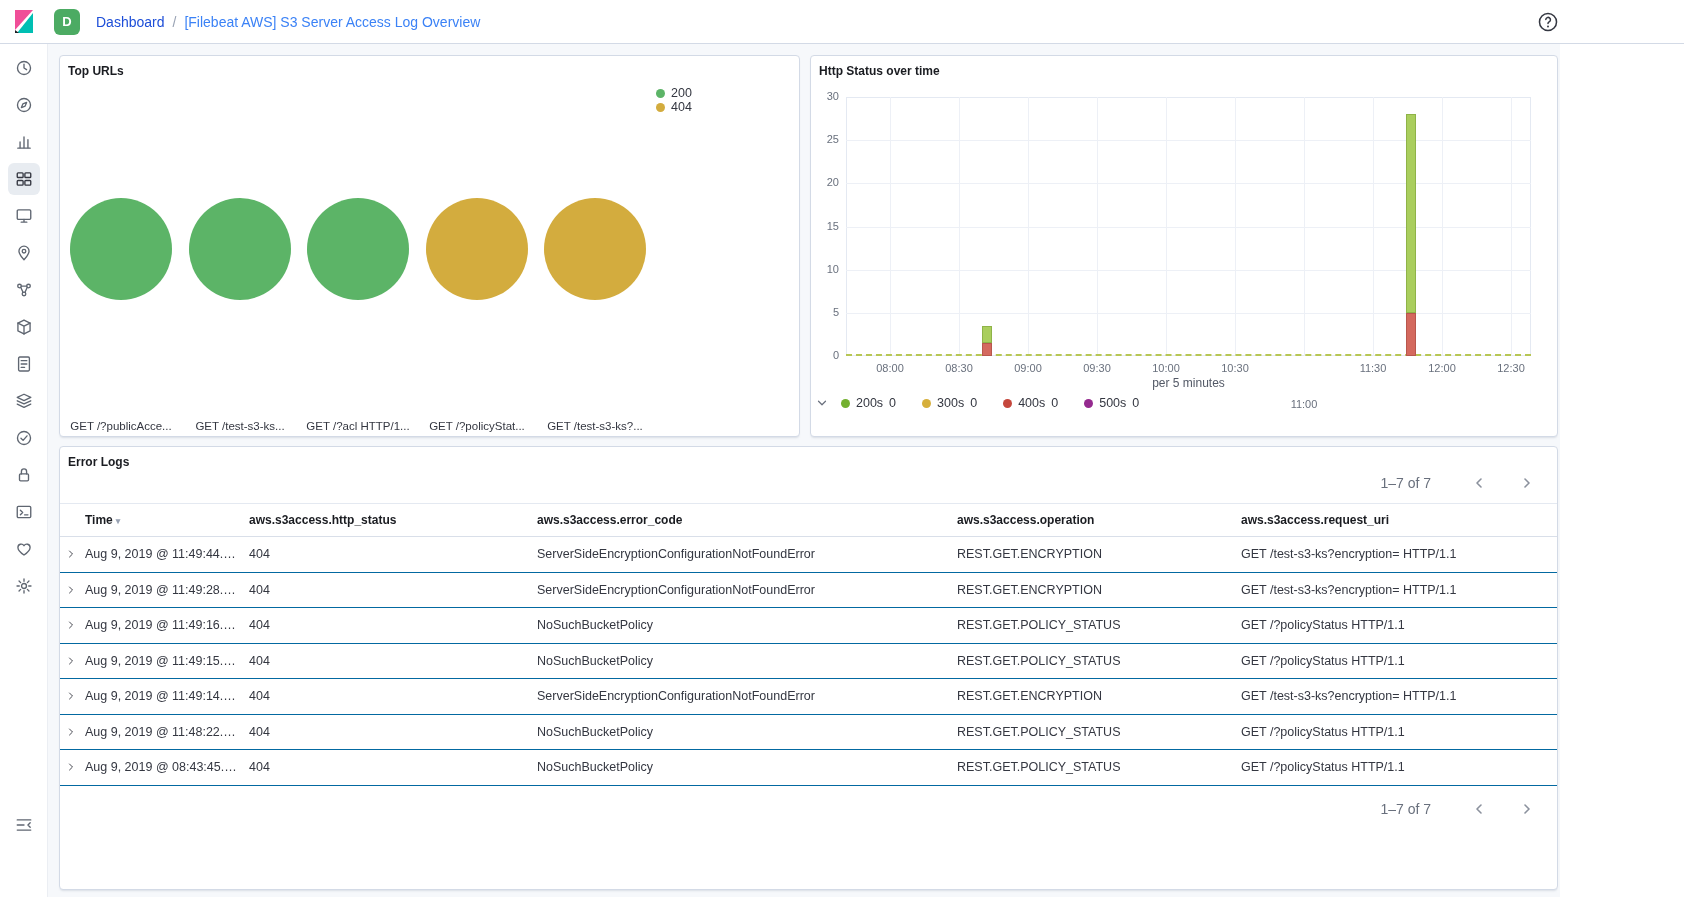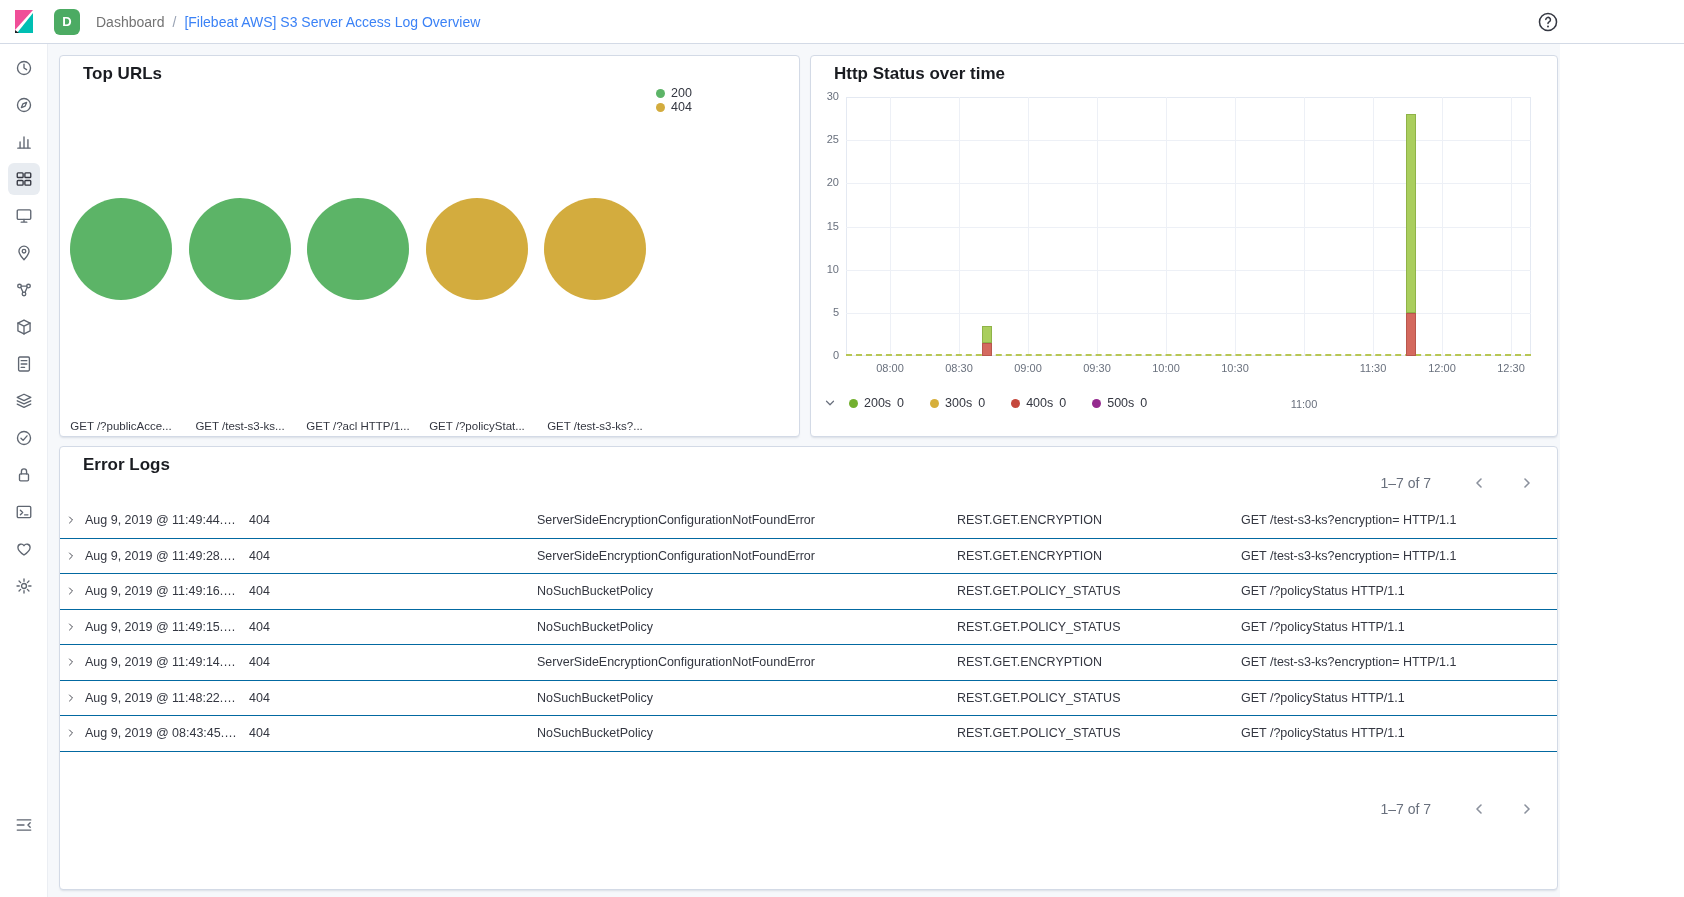--- a/index.html
+++ b/index.html
@@ -17,21 +17,21 @@
     background:#fff; border-bottom:1px solid #d3dae6;
     display:flex; align-items:center; z-index:20;
   }
   .logo-wrap { width:48px; display:flex; justify-content:center; align-items:center; cursor:pointer; }
   .space-badge {
     width:26px; height:26px; border-radius:6px; background:#4cab63; color:#fff;
     font-weight:700; font-size:13px; display:flex; align-items:center; justify-content:center;
     margin:0 16px 0 6px; cursor:pointer;
   }
   .breadcrumbs { display:flex; align-items:center; gap:8px; font-size:14px; }
-  .crumb-link { color:#737373; cursor:pointer; }
+  .crumb-link { color:#1d4ed8; cursor:pointer; }
   .crumb-sep { color:#98a2b3; }
   .crumb-current { color:#3b82f6; }
   .help-btn {
     position:absolute; right:124px; top:11px; width:24px; height:24px;
     background:none; border:none; color:#343741; cursor:pointer; padding:0;
   }
   
   .sidebar {
     position:absolute; top:44px; left:0; width:48px; height:853px;
     background:#fff; border-right:1px solid #ebeef3; z-index:10;
@@ -46,21 +46,21 @@
   .collapse-btn {
     position:absolute; left:8px; top:765px; width:32px; height:32px;
     border:none; background:none; color:#5f6671; display:flex; align-items:center; justify-content:center; cursor:pointer;
   }
   
   .main { position:absolute; left:48px; top:44px; width:1512px; height:853px; background:#f6f8fb; }
   .panel {
     position:absolute; background:#fff; border:1px solid #d3dae6; border-radius:4px;
     box-shadow:0 2px 2px -1px rgba(152,162,179,.3);
   }
-  .panel-title { position:absolute; top:8px; left:8px; font-size:17px; font-weight:700; color:#1a1c21;margin-left:15px; }
+  .panel-title { position:absolute; top:8px; left:8px; font-size:12px; font-weight:700; color:#1a1c21; }
   .panel-topurls { left:11px; top:11px; width:741px; height:382px; }
   .panel-http    { left:762px; top:11px; width:748px; height:382px; }
   .panel-logs    { left:11px; top:402px; width:1499px; height:444px; }
   
   .tu-legend { position:absolute; left:596px; top:30px; display:flex; flex-direction:column; gap:0; }
   .tu-legend-item { display:flex; align-items:center; gap:6px; font-size:12.5px; color:#343741; cursor:pointer; }
   .dot { width:9px; height:9px; border-radius:50%; display:inline-block; flex:0 0 auto; }
   .bubbles { position:absolute; inset:0; }
   .bubble { position:absolute; border-radius:50%; cursor:pointer; }
   .bubble-label {
@@ -70,21 +70,21 @@
   
   .chart { position:absolute; inset:0; }
   .plot-frame { position:absolute; left:35px; top:41px; width:685px; height:259px; border:1px solid #e4e9f2; }
   .grid-h { position:absolute; left:35px; width:685px; height:1px; background:#edf0f6; }
   .grid-v { position:absolute; top:41px; height:259px; width:1px; background:#edf0f6; }
   .ytick { position:absolute; left:0; width:28px; text-align:right; font-size:11px; color:#69707d; }
   .xtick { position:absolute; top:306px; width:50px; text-align:center; font-size:11px; color:#69707d; }
   .zero-line { position:absolute; left:35px; top:298px; width:685px; height:0; border-top:2px dashed #b7c654; z-index:1; }
   .bar-seg { position:absolute; width:10px; z-index:2; }
   .chart-xlabel { position:absolute; left:35px; top:320px; width:685px; text-align:center; font-size:12px; color:#535966; }
-  .http-legend { position:absolute; left:12px; top:340px; display:flex; align-items:center; gap:12px; }
+  .http-legend { position:absolute; left:4px; top:340px; display:flex; align-items:center; gap:12px; }
   .leg-toggle { border:none; background:none; color:#69707d; cursor:pointer; display:flex; padding:0; }
   .hl-items { display:flex; gap:26px; }
   .hl-item { display:flex; align-items:center; gap:6px; font-size:12.5px; color:#343741; cursor:pointer; }
   
   .pagination { position:absolute; right:16px; display:flex; align-items:center; gap:20px; }
   .pagination-top { top:22px; }
   .pagination-bottom { top:348px; }
   .pg-text { font-size:14px; color:#69707d; margin-right:14px; }
   .pg-btn { width:28px; height:28px; border:none; background:none; color:#8b919d; cursor:pointer; display:flex; align-items:center; justify-content:center; }
   .ltable { position:absolute; left:0; right:0; top:56px; }
@@ -282,20 +282,21 @@
         <div class="bubble" style="left: 366px; top: 142px; width: 102px; height: 102px; background: rgb(211, 172, 62);"></div>
         <div class="bubble-label" style="left: 347px;">GET /?policyStat...</div>
         <div class="bubble" style="left: 484px; top: 142px; width: 102px; height: 102px; background: rgb(211, 172, 62);"></div>
         <div class="bubble-label" style="left: 465px;">GET /test-s3-ks?...</div>
       </div>
   </section>
 
   <section class="panel panel-http">
     <h3 class="panel-title">Http Status over time</h3>
     <div class="chart">
+      <div class="chart-xlabel">per 5 minutes</div>
     <div class="plot-frame"></div>
         <div class="ytick" style="top: 293px;">0</div>
         <div class="grid-h" style="top: 256.833px;"></div>
         <div class="ytick" style="top: 249.833px;">5</div>
         <div class="grid-h" style="top: 213.667px;"></div>
         <div class="ytick" style="top: 206.667px;">10</div>
         <div class="grid-h" style="top: 170.5px;"></div>
         <div class="ytick" style="top: 163.5px;">15</div>
         <div class="grid-h" style="top: 127.333px;"></div>
         <div class="ytick" style="top: 120.333px;">20</div>
@@ -370,20 +371,28 @@
           </svg>
       </button>
       <button class="pg-btn">
         <svg width="16" height="16" viewBox="0 0 16 16" fill="none" stroke="currentColor" stroke-width="1.6" stroke-linecap="round" stroke-linejoin="round">
             <path d="M6 4l4 4-4 4"></path>
           </svg>
       </button>
     </div>
 
     <div class="ltable">
+      <div class="lrow lhead">
+          <div class="cell"></div>
+          <div class="cell">Time<span class="sort-caret">▾</span></div>
+          <div class="cell">aws.s3access.http_status</div>
+          <div class="cell">aws.s3access.error_code</div>
+          <div class="cell">aws.s3access.operation</div>
+          <div class="cell">aws.s3access.request_uri</div>
+        </div>
       <div>
           <div class="lrow">
             <div class="cell">
               <button class="expander">
                 <svg width="12" height="12" viewBox="0 0 16 16" fill="none" stroke="currentColor" stroke-width="1.2" stroke-linecap="round" stroke-linejoin="round">
                   <path d="M6 4l4 4-4 4"></path>
                 </svg>
               </button>
             </div>
             <div class="cell">Aug 9, 2019 @ 11:49:44.000</div>

